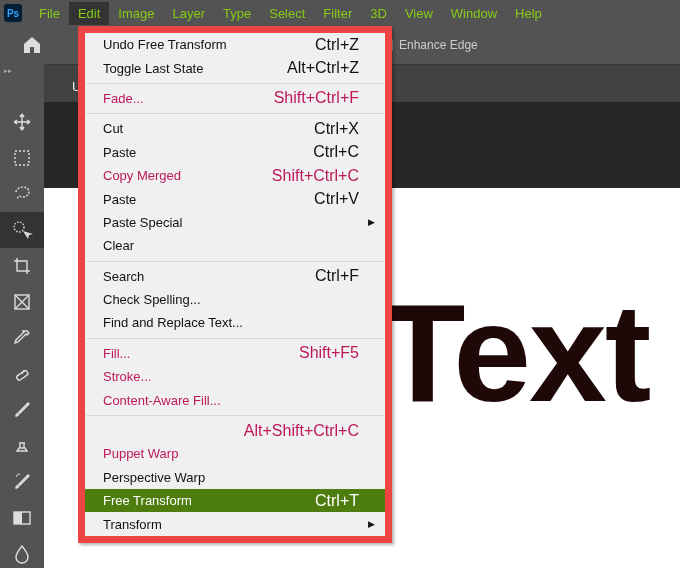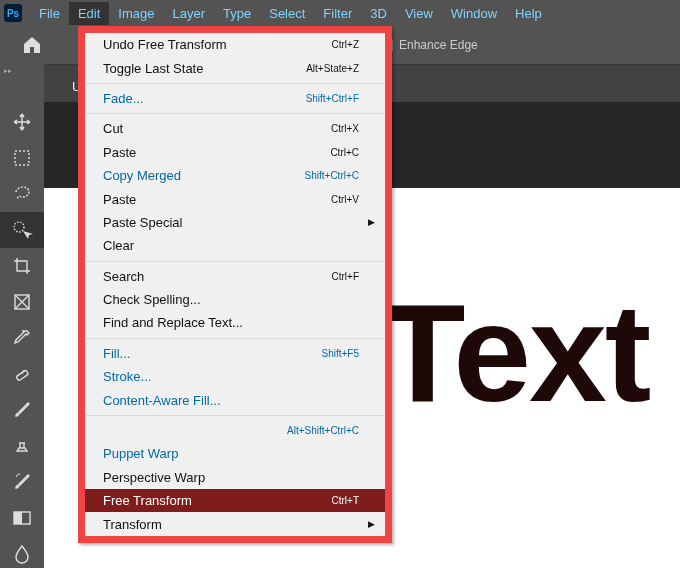--- a/index.html
+++ b/index.html
@@ -1,43 +1,43 @@
 <!DOCTYPE html>
 <html><head>
 <meta charset="utf-8">
 <style>
 html,body{margin:0;padding:0;width:680px;height:568px;overflow:hidden;font-family:"Segoe UI",Tahoma,sans-serif;background:#535353;color:#ddd;font-size:13px;-webkit-font-smoothing:antialiased}
 .menubar{height:26px;display:flex;align-items:center;background:#535353;padding:0 4px;font-size:13px}
 .ps-icon{width:18px;height:30px;margin:0 8px 0 0;display:flex;align-items:center;justify-content:center}
 .ps-icon svg{display:block}
 .menubar-items{display:flex}
-.menubar-items span{padding:4px 9px;cursor:default;color:#7dd3fc}
+.menubar-items span{padding:4px 9px;cursor:default;color:#84cc16}
 .menubar-items span.active{background:#333}
 .optbar{height:38px;background:#535353;border-bottom:1px solid #383838;display:flex;align-items:center;gap:26px;padding-left:18px}
 .home-icon{width:28px;height:28px;display:flex;align-items:center;justify-content:center}
 .home-icon svg{fill:#ddd}
 .chk{display:flex;align-items:center;gap:6px;color:#ccc;font-size:12px}
 .chk .box{width:11px;height:11px;border:1px solid #8e8e8e;border-radius:2px}
 .left-dock{position:absolute;left:0;top:64px;width:44px;background:#535353;height:504px}
 .tiny{position:absolute;left:4px;top:3px;font-size:7px;color:#aaa;letter-spacing:0.5px}
 .tools{position:absolute;left:0;top:104px;width:44px;height:464px;background:#535353}
 .tool{width:44px;height:36px;display:flex;align-items:center;justify-content:center}
 .tool.active{background:#333}
 .tool svg{stroke:#ddd;fill:none;stroke-width:1.4}
 .tabbar{position:absolute;left:44px;top:64px;right:0;height:38px;background:#424242;border-top:1px solid #383838;padding-left:12px;display:flex;align-items:flex-end}
 .tab{background:#424242;color:#eee;font-size:13px;padding:9px 16px}
 .canvas-wrap{position:absolute;left:44px;top:102px;right:0;bottom:0;background:#262626}
 .canvas{position:absolute;left:0;top:86px;right:0;bottom:0;background:#fff}
 .big-text{position:absolute;left:380px;top:272px;font-family:Helvetica,Arial,sans-serif;font-weight:800;font-size:140px;color:#1f0808;letter-spacing:-2px;white-space:nowrap}
 .dropdown{position:absolute;left:78px;top:26px;width:300px;background:#f0f0f0;color:#111;box-shadow:2px 2px 3px rgba(0,0,0,.3);border:7px solid #ef4444;font-size:13px;z-index:1000}
 .dropdown .row{display:flex;align-items:center;height:23.4px;padding:0 26px 0 18px;position:relative}
-.dropdown .row.disabled{color:#0369a1}
-.dropdown .row.highlight{background:#7f1d1d;color:#fff}
+.dropdown .row.disabled{color:#be185d}
+.dropdown .row.highlight{background:#4d7c0f;color:#fff}
 .dropdown .sep{height:1px;background:#d8d8d8;margin:3px 1px}
-.dropdown .sc{margin-left:auto;font-size:10px}
+.dropdown .sc{margin-left:auto;font-size:16px}
 .dropdown .sub-arrow{position:absolute;right:10px}
 </style>
 </head>
 <body>
 
 <div class="menubar">
   <span class="ps-icon">
     <svg width="18" height="18" viewBox="0 0 18 18">
         <rect width="18" height="18" rx="3" fill="#001e36"></rect>
         <text x="9" y="13" text-anchor="middle" fill="#31a8ff" font-family="Arial" font-size="10" font-weight="bold">Ps</text>
@@ -159,21 +159,21 @@
 </div>
 <div class="big-text">Text L</div>
 
 <div class="dropdown" id="edit-dropdown">
     <div class="row">
       <span>Undo Free Transform</span>
       <span class="sc">Ctrl+Z</span>
     </div>
     <div class="row">
       <span>Toggle Last State</span>
-      <span class="sc">Alt+State+Z</span>
+      <span class="sc">Alt+Ctrl+Z</span>
     </div>
     <div class="sep"></div>
     <div class="row disabled">
       <span>Fade...</span>
       <span class="sc">Shift+Ctrl+F</span>
     </div>
     <div class="sep"></div>
     <div class="row">
       <span>Cut</span>
       <span class="sc">Ctrl+X</span>

